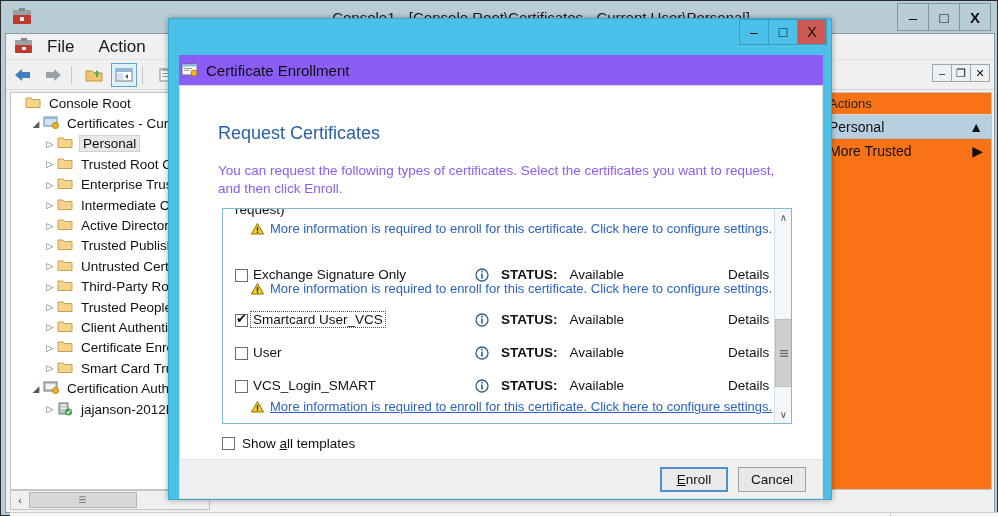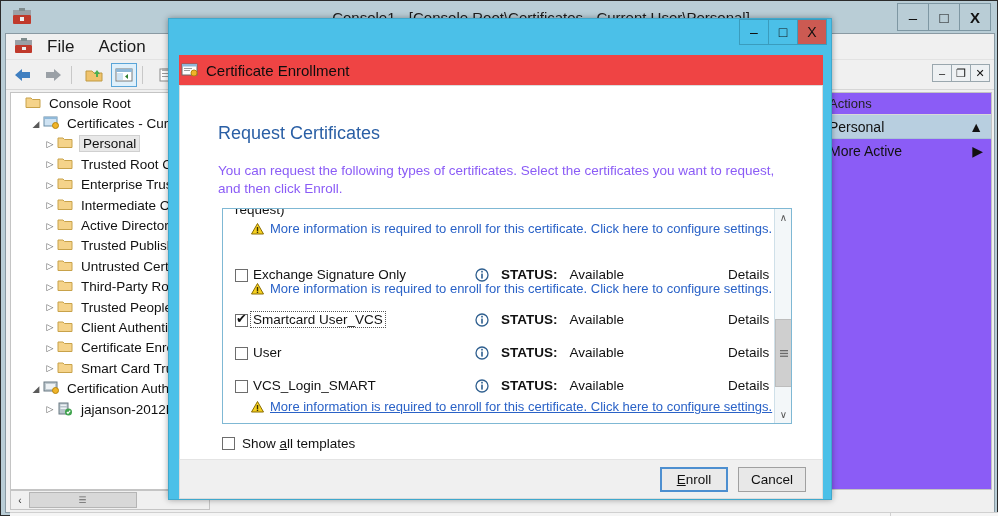--- a/index.html
+++ b/index.html
@@ -125,21 +125,21 @@
   .list-pane {
     position: absolute; left: 206px; top: 58px;
     width: 612px; height: 398px;
     background: #ffffff; border: 1px solid #c4c4c4;
   }
 
   
   .actions-pane {
     position: absolute; left: 820px; top: 58px;
     width: 166px; height: 398px;
-    background: #8b5cf6; border: 1px solid #c4c4c4;
+    background: #f97316; border: 1px solid #c4c4c4;
   }
   .actions-header {
     height: 22px; border-bottom: 1px solid #d8d8d8;
     font-size: 13px; color: #222; padding: 3px 0 0 2px; white-space: nowrap;
     overflow: hidden;
   }
   .actions-group {
     height: 24px; background: #b8cfe0;
     display: flex; align-items: center; justify-content: space-between;
     padding: 0 8px 0 2px; font-size: 14px; color: #111; white-space: nowrap;
@@ -177,21 +177,21 @@
   .dlg-caption-btns { position: absolute; right: 4px; top: -0px; display: flex; }
   .dlg-cbtn {
     width: 30px; height: 26px; border: 1px solid #3a9cbd;
     background: #4bc0e8; margin-left: -1px;
     display: flex; align-items: center; justify-content: center;
     font-size: 14px; color: #111;
   }
   .dlg-cbtn.close { background: #cc5a52; }
   .dlg-head {
     position: absolute; left: 10px; top: 36px; width: 644px; height: 30px;
-    background: #ef4444; display: flex; align-items: center;
+    background: #8b5cf6; display: flex; align-items: center;
   }
   .dlg-head-icon { width: 18px; height: 16px; margin-right: 7px; margin-left: 2px; }
   .dlg-head-title { font-size: 15px; color: #0e0e0e; }
 
   .dlg-body {
     position: absolute; left: 10px; top: 66px; width: 644px; height: 374px;
     background: #ffffff; border: 1px solid #dcdcdc; border-bottom: none;
   }
   .dlg-h1 {
     position: absolute; left: 38px; top: 37px;
@@ -520,21 +520,21 @@
 
       <div class="list-pane"></div>
 
       <div class="actions-pane">
         <div class="actions-header">Actions</div>
         <div class="actions-group">
           <span>Personal</span>
           <span>▲</span>
         </div>
         <div class="actions-item">
-          <span>More Active</span>
+          <span>More Trusted</span>
           <span>▶</span>
         </div>
       </div>
 
       <div class="statusbar">
         <span>Personal store contains 9 certificates.</span>
         <span class="sb-cell"></span>
       </div>
 
     </div>

